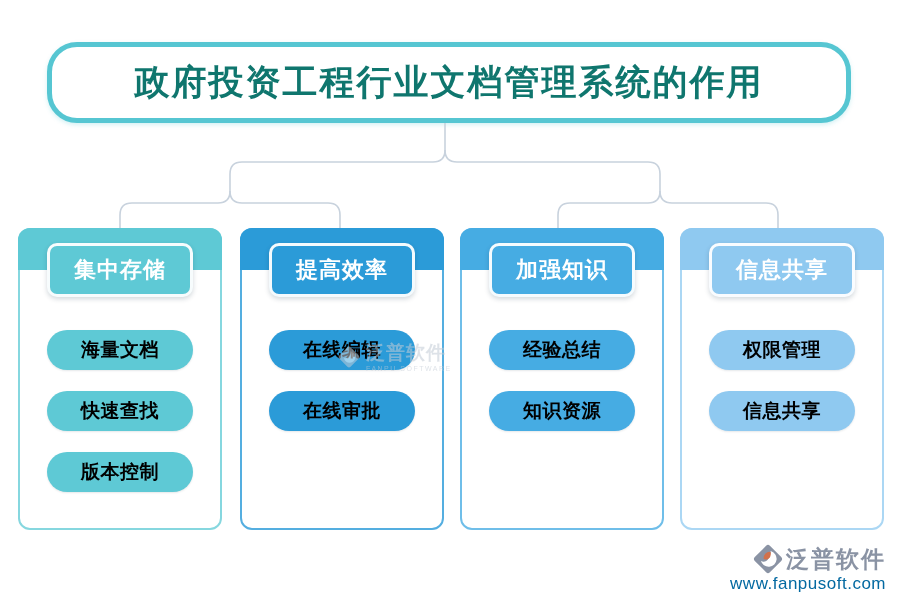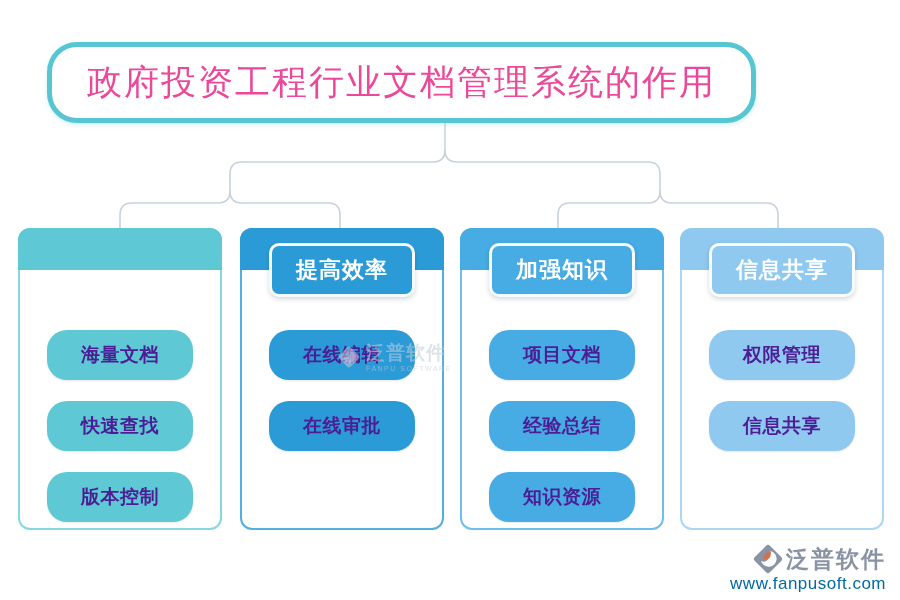--- a/index.html
+++ b/index.html
@@ -2,24 +2,24 @@
 <html><head>
 <meta charset="utf-8">
 <style>
   html,body{margin:0;padding:0;background:#fff;}
   .stage{
     position:relative;width:900px;height:600px;background:#ffffff;overflow:hidden;
     font-family:"Liberation Sans","DejaVu Sans",sans-serif;
   }
   
   .title{
-    position:absolute;left:47px;top:42px;width:709px;height:81px;box-sizing:border-box;
+    position:absolute;left:47px;top:42px;width:804px;height:81px;box-sizing:border-box;
     border:5px solid #56C6D2;border-radius:30px;background:#fff;
     display:flex;align-items:center;justify-content:center;
-    font-size:35px;font-weight:400;color:#ec4899;letter-spacing:2px;
+    font-size:35px;font-weight:700;color:#0f766e;letter-spacing:2px;
     box-shadow:0 2px 4px rgba(86,198,210,.25);
   }
   
   .connectors{position:absolute;left:0;top:123px;}
   .connectors path{fill:none;stroke:#C8D2DD;stroke-width:1.6;}
   
   .card{
     position:absolute;top:228px;width:204px;height:302px;box-sizing:border-box;
     border-radius:12px;background:#fff;border:2px solid;overflow:visible;
   }
@@ -33,23 +33,23 @@
     border:3px solid rgba(255,255,255,.95);
     display:flex;align-items:center;justify-content:center;
     color:#fff;font-size:22px;font-weight:700;letter-spacing:1px;
     box-shadow:0 2px 5px rgba(0,40,60,.18);
   }
   .items{
     position:absolute;left:0;top:100px;width:100%;
     display:flex;flex-direction:column;align-items:center;gap:21px;
   }
   .ipill{
-    width:146px;height:50px;border-radius:20px;
+    width:146px;height:40px;border-radius:20px;
     display:flex;align-items:center;justify-content:center;
-    color:#4c1d95;font-size:19px;font-weight:700;letter-spacing:.5px;
+    color:#000000;font-size:19px;font-weight:700;letter-spacing:.5px;
     box-shadow:0 1px 2px rgba(0,30,50,.10);
   }
   .c1{border-color:#86D7DF;} .c1 .band,.c1 .hpill,.c1 .ipill{background:#5EC9D5;}
   .c2{border-color:#54AEE0;} .c2 .band,.c2 .hpill,.c2 .ipill{background:#2B9BD8;text-align:right;}
   .c3{border-color:#6FBEE9;} .c3 .band,.c3 .hpill,.c3 .ipill{background:#46ACE3;}
   .c4{border-color:#ABD7F4;} .c4 .band,.c4 .hpill,.c4 .ipill{background:#8FC9F0;}
   
   .watermark{
     position:absolute;left:336px;top:343px;display:flex;align-items:flex-start;gap:4px;
     opacity:.55;pointer-events:none;
@@ -77,41 +77,41 @@
     <path d="M445,27 Q445,39 433,39 H242 Q230,39 230,51 V68"></path>
     <path d="M445,27 Q445,39 457,39 H648 Q660,39 660,51 V68"></path>
     <path d="M230,68 Q230,80 218,80 H132 Q120,80 120,92 V106"></path>
     <path d="M230,68 Q230,80 242,80 H328 Q340,80 340,92 V106"></path>
     <path d="M660,68 Q660,80 648,80 H570 Q558,80 558,92 V106"></path>
     <path d="M660,68 Q660,80 672,80 H766 Q778,80 778,92 V106"></path>
   </svg>
 
   <div class="card c1" style="left:18px">
     <div class="band"></div>
+    <div class="hpill">集中存储</div>
     <div class="items">
       <div class="ipill">海量文档</div>
       <div class="ipill">快速查找</div>
       <div class="ipill">版本控制</div>
     </div>
   </div>
 
   <div class="card c2" style="left:240px">
     <div class="band"></div>
     <div class="hpill">提高效率</div>
     <div class="items">
       <div class="ipill">在线编辑</div>
       <div class="ipill">在线审批</div>
     </div>
   </div>
 
   <div class="card c3" style="left:460px">
     <div class="band"></div>
     <div class="hpill">加强知识</div>
     <div class="items">
-      <div class="ipill">项目文档</div>
       <div class="ipill">经验总结</div>
       <div class="ipill">知识资源</div>
     </div>
   </div>
 
   <div class="card c4" style="left:680px">
     <div class="band"></div>
     <div class="hpill">信息共享</div>
     <div class="items">
       <div class="ipill">权限管理</div>

